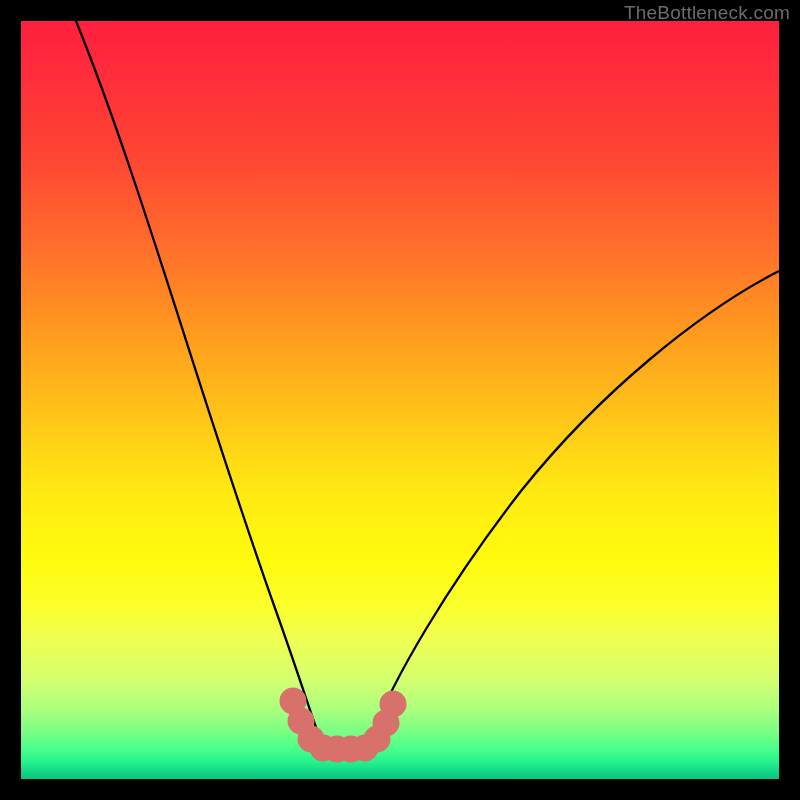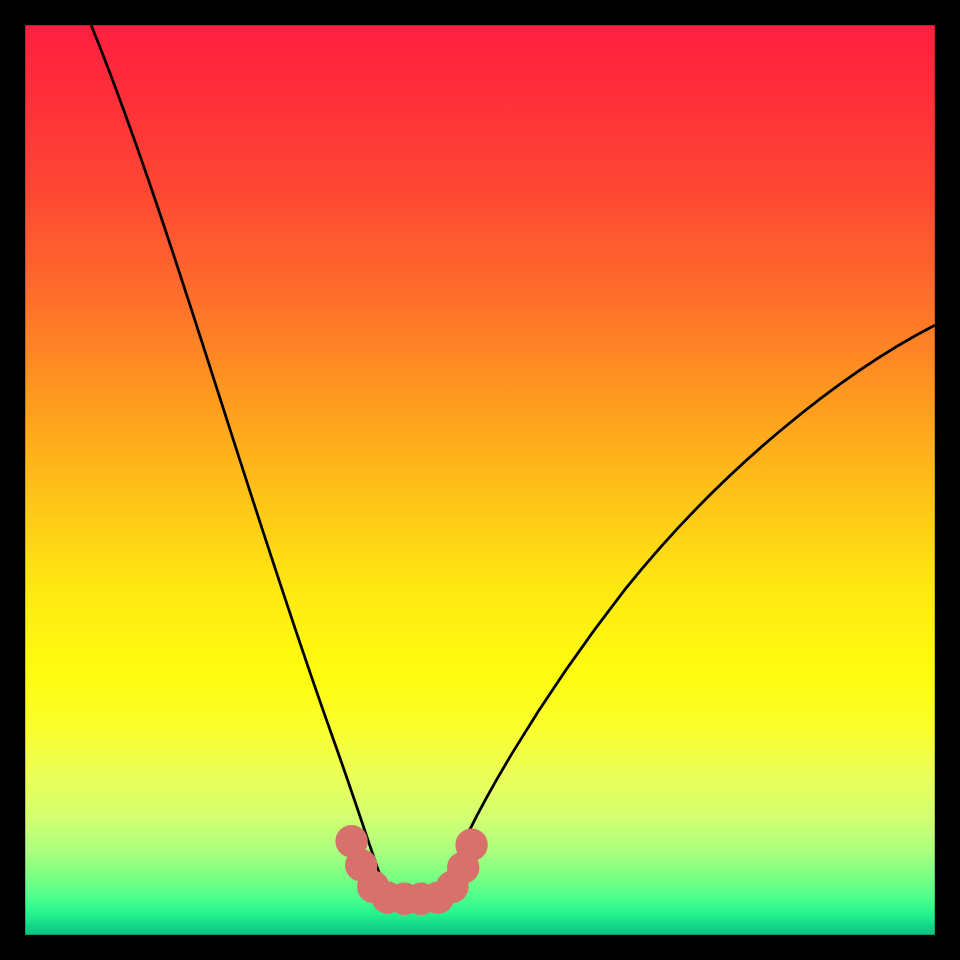--- a/index.html
+++ b/index.html
@@ -89,13 +89,14 @@
       <circle cx="302" cy="727" r="7"></circle>
       <circle cx="316" cy="728" r="7"></circle>
       <circle cx="330" cy="728" r="7"></circle>
       <circle cx="344" cy="727" r="7"></circle>
       <circle cx="356" cy="718" r="7"></circle>
       <circle cx="365" cy="702" r="7"></circle>
       <circle cx="372" cy="683" r="7"></circle>
     </g>
   </svg>
 
+  <div class="watermark">TheBottleneck.com</div>
 </div>
 
 </body></html>

